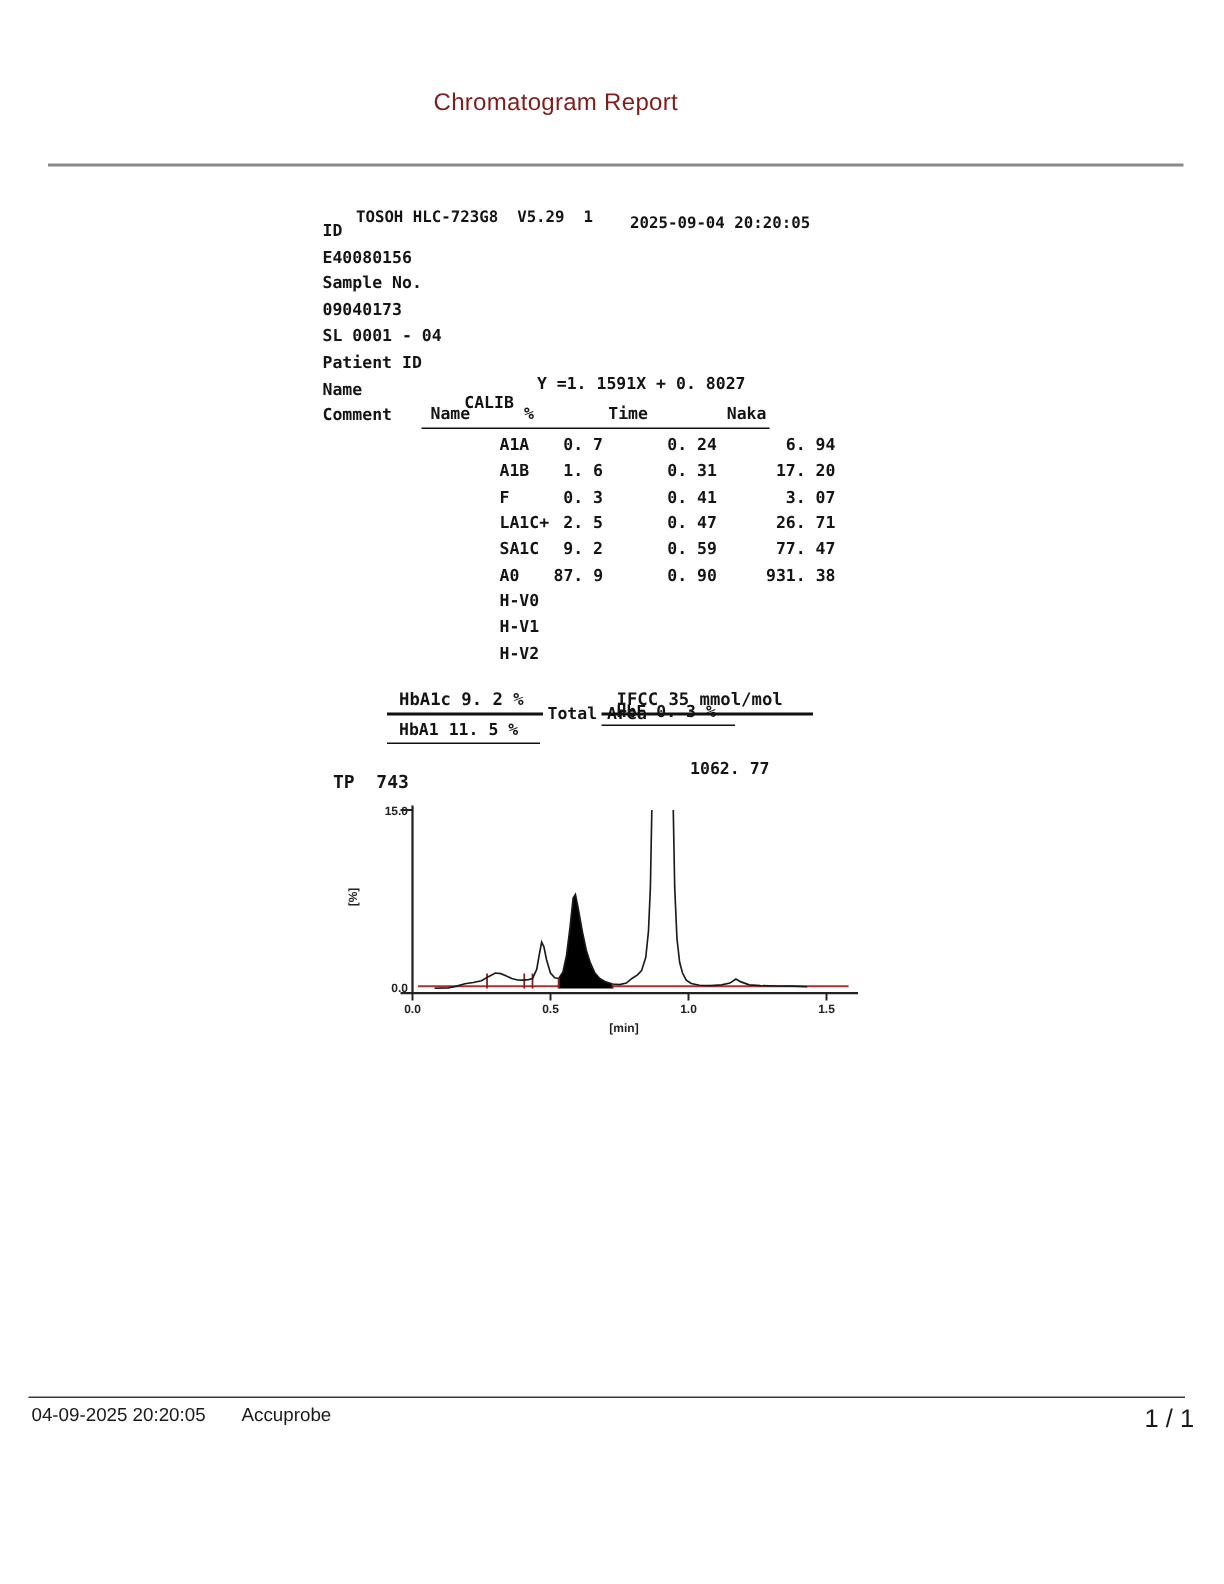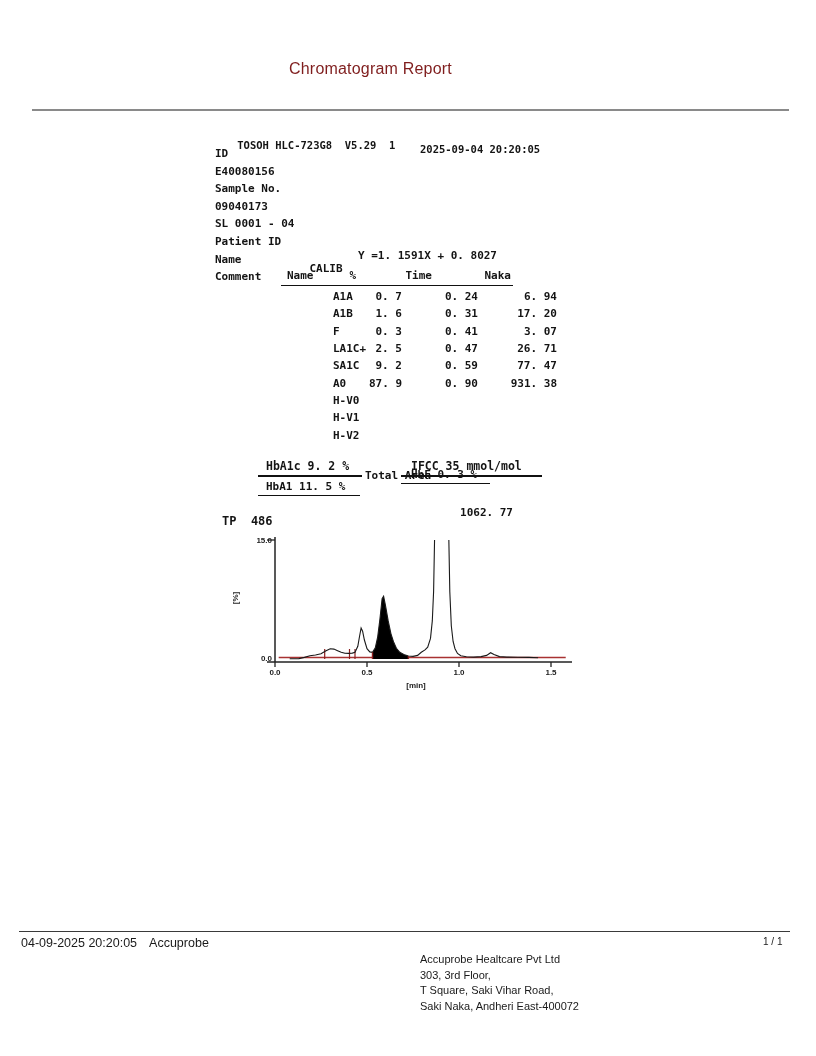--- a/index.html
+++ b/index.html
@@ -27,22 +27,22 @@
   .head-rule{position:absolute;left:281px;top:285px;width:232px;height:1.4px;background:#111;}
   .total{left:283px;top:456px;width:230px;height:14px;}
   .total .tl{position:absolute;left:82px;}
   .total .tv{position:absolute;right:0;margin-top:24px;}
   .res{position:absolute;height:16px;border-bottom:2px solid #111;font-size:11.5px;}
   .res2{border-bottom:1.3px solid #111;font-weight:bold;font-size:11px;height:15px;}
   .tp{left:222px;top:514px;font-size:12px;}
   #chart{position:absolute;left:230px;top:528px;width:360px;height:170px;}
   .f-rule{position:absolute;left:19px;top:931px;width:771px;height:1.2px;background:#3a3a3a;}
   .f-left{position:absolute;left:21px;top:936px;font-size:12.5px;color:#1a1a1a;}
-  .f-left .app{margin-left:12px;}
-  .f-page{position:absolute;left:763px;top:936px;font-size:10px;color:#1a1a1a;}
+  .f-left .app{margin-left:24px;}
+  .f-page{position:absolute;left:763px;top:936px;font-size:17px;color:#1a1a1a;}
   .f-addr{position:absolute;left:420px;top:952px;font-size:11px;line-height:15.5px;color:#1a1a1a;}
 </style>
 </head>
 <body>
 
 <div class="page">
 
   <h1 class="title">Chromatogram Report</h1>
   <div class="rule-top"></div>
 
@@ -65,21 +65,21 @@
   <div class="mono abs total">
     <span class="tl">Total Area</span>
     <span class="tv">1062. 77</span>
   </div>
 
   <span class="mono res" style="left:258px;top:459px;width:96px;padding-left:8px;">HbA1c 9. 2 %</span>
   <span class="mono res" style="left:401px;top:459px;width:131px;padding-left:10px;">IFCC 35 mmol/mol</span>
   <span class="mono res res2" style="left:258px;top:480px;width:94px;padding-left:8px;">HbA1 11. 5 %</span>
   <span class="mono res res2" style="left:401px;top:468px;width:79px;padding-left:10px;">HbF 0. 3 %</span>
 
-  <div class="mono abs tp">TP  486</div>
+  <div class="mono abs tp">TP  743</div>
   <div id="chart"><svg width="360" height="170" viewBox="0 0 360 170" xmlns="http://www.w3.org/2000/svg">
         <defs>
           <clipPath id="pc">
             <rect x="44" y="12" width="298" height="121"></rect>
           </clipPath>
         </defs>
         <style>.tk{font-family:"Liberation Sans",sans-serif;font-size:8px;font-weight:bold;fill:#222;}</style>
         <line x1="48.68" y1="129.5" x2="335.72" y2="129.5" stroke="#a83232" stroke-width="1.4"></line>
         <line x1="94.7" y1="131" x2="94.7" y2="121" stroke="#8b2020" stroke-width="1.2"></line>
         <line x1="119.5" y1="131" x2="119.5" y2="121" stroke="#8b2020" stroke-width="1.2"></line>
@@ -105,20 +105,14 @@
         <text x="42" y="133" text-anchor="end" class="tk">0.0</text>
         <text x="186" y="160" text-anchor="middle" class="tk">[min]</text>
         <text x="8" y="70" text-anchor="middle" class="tk" transform="rotate(-90 8 70)">[%]</text>
       </svg></div>
 
   <div class="f-rule"></div>
   <div class="f-left">
     <span>04-09-2025 20:20:05</span><span class="app">Accuprobe</span>
   </div>
   <div class="f-page">1 / 1</div>
-  <div class="f-addr">
-    <div>Accuprobe Healtcare Pvt Ltd</div>
-    <div>303, 3rd Floor,</div>
-    <div>T Square, Saki Vihar Road,</div>
-    <div>Saki Naka, Andheri East-400072</div>
-  </div>
 
 </div>
 
 </body></html>

